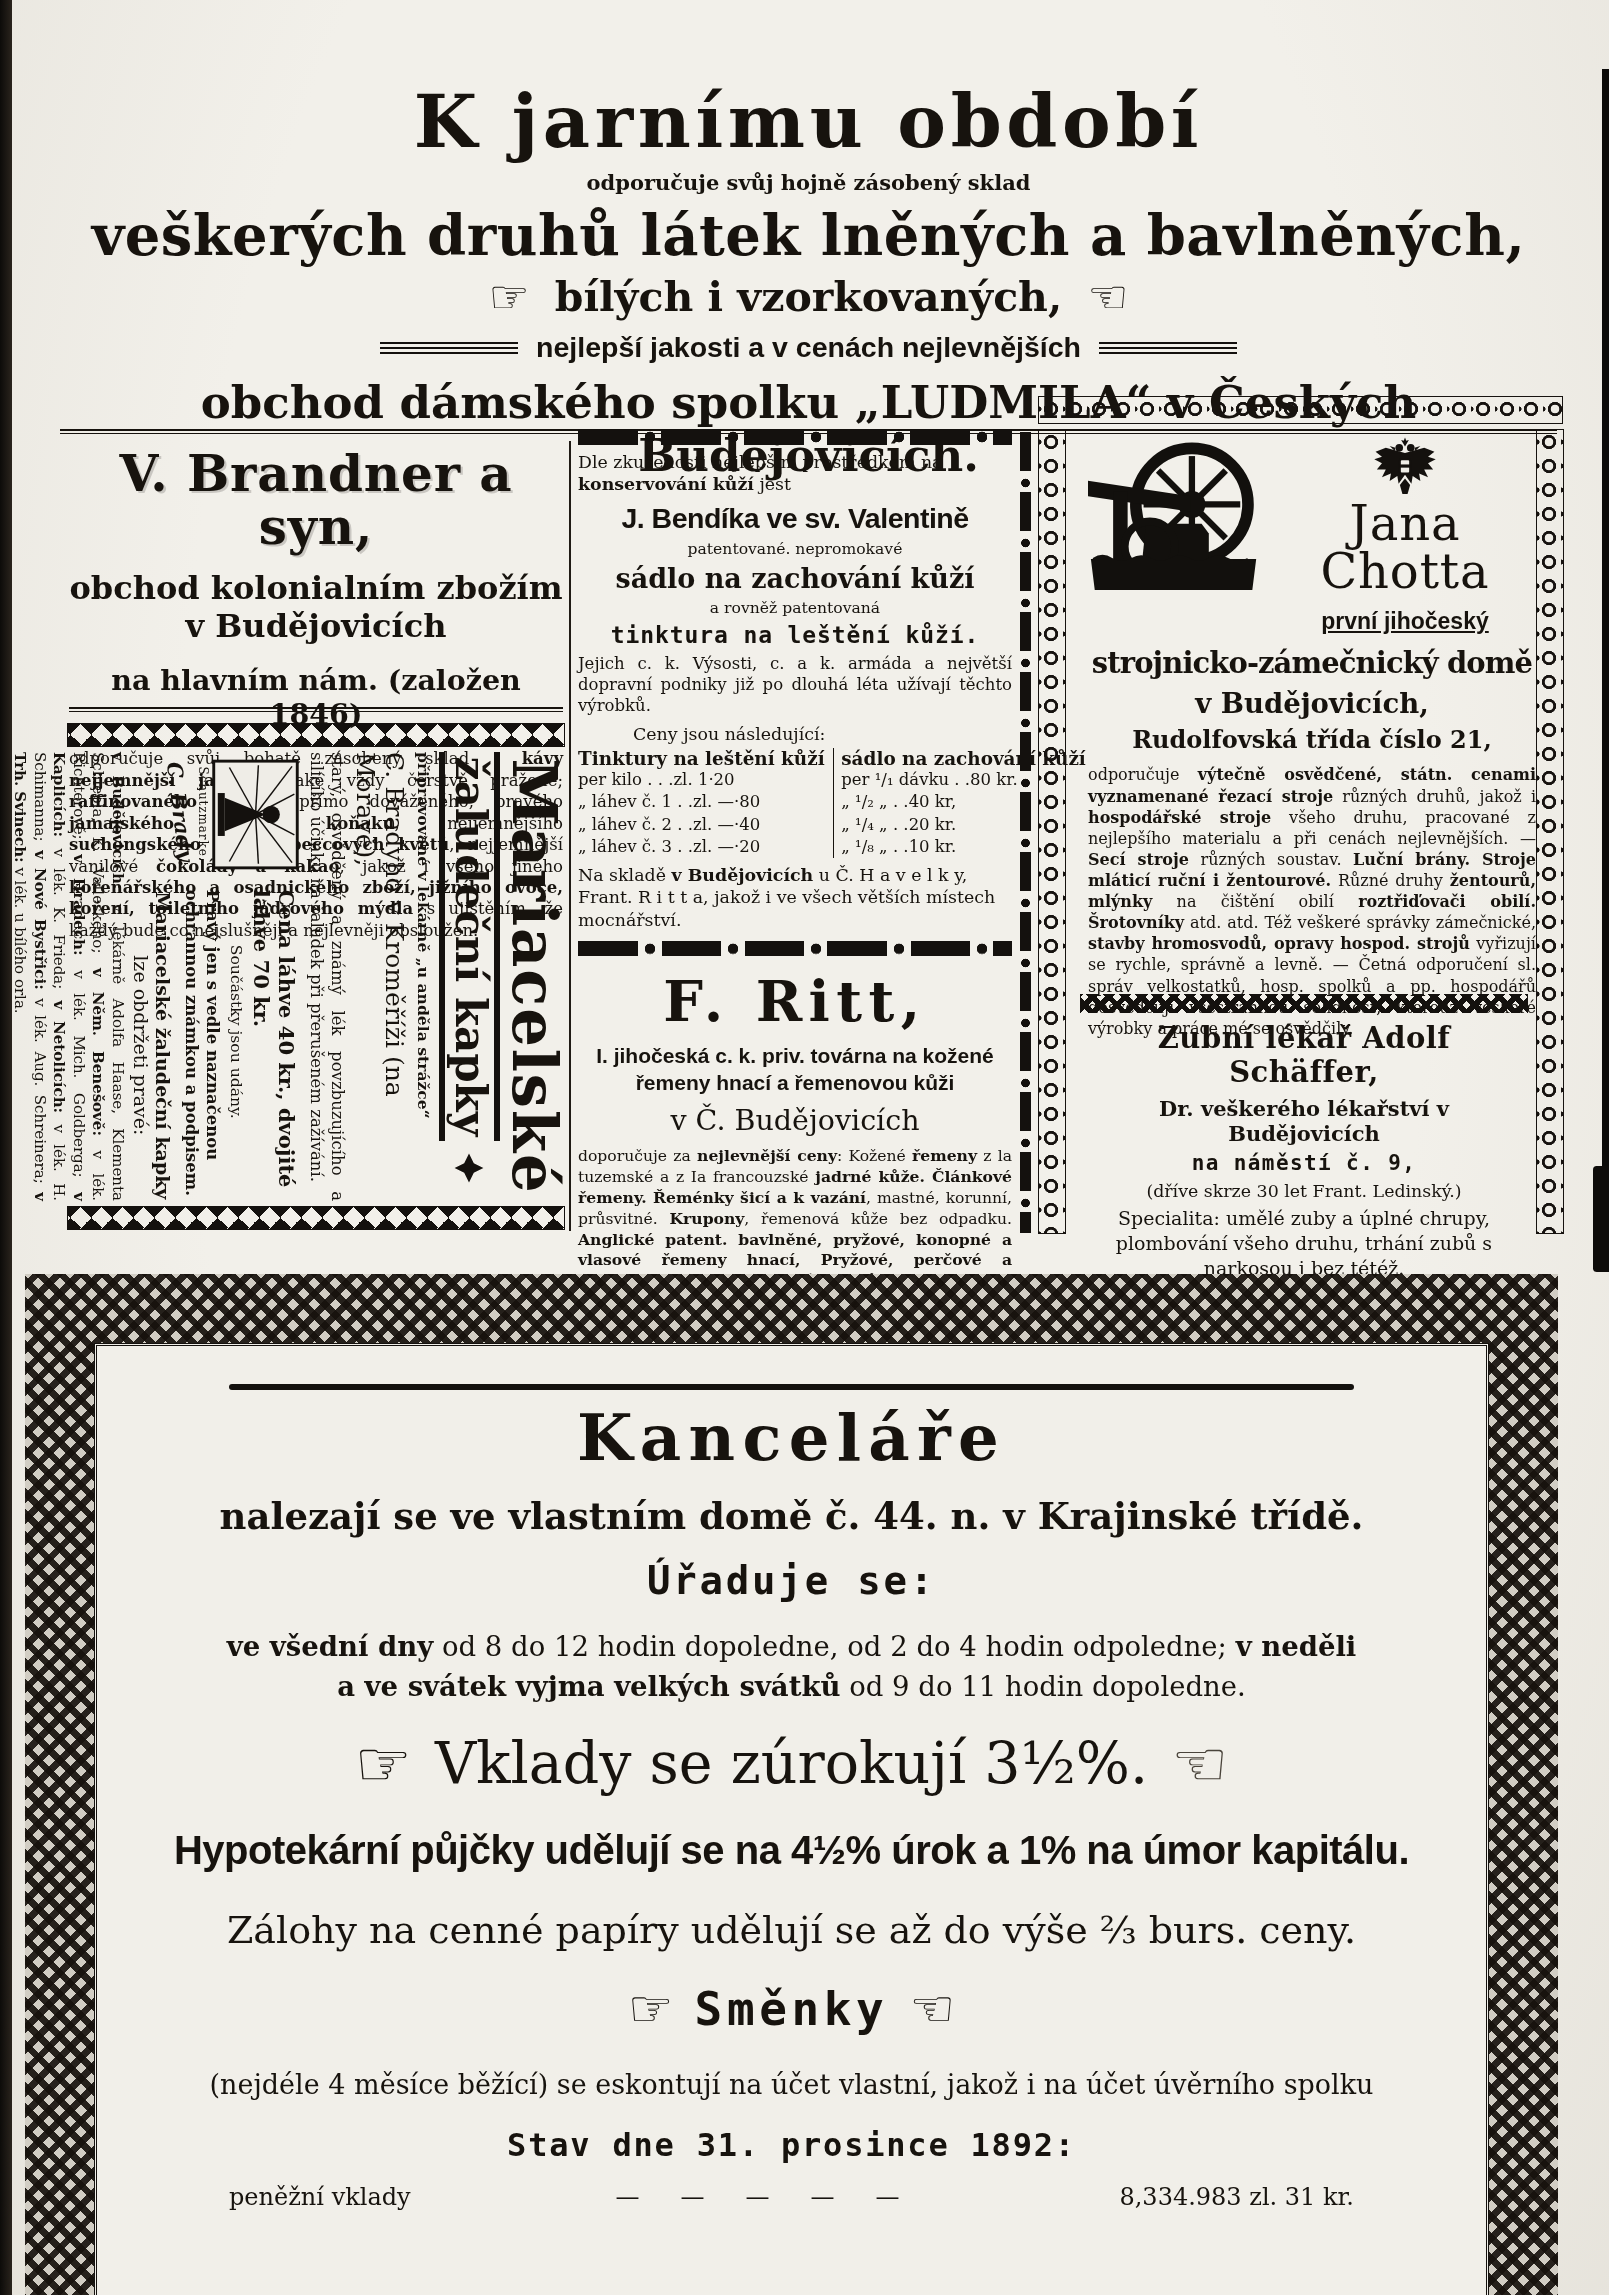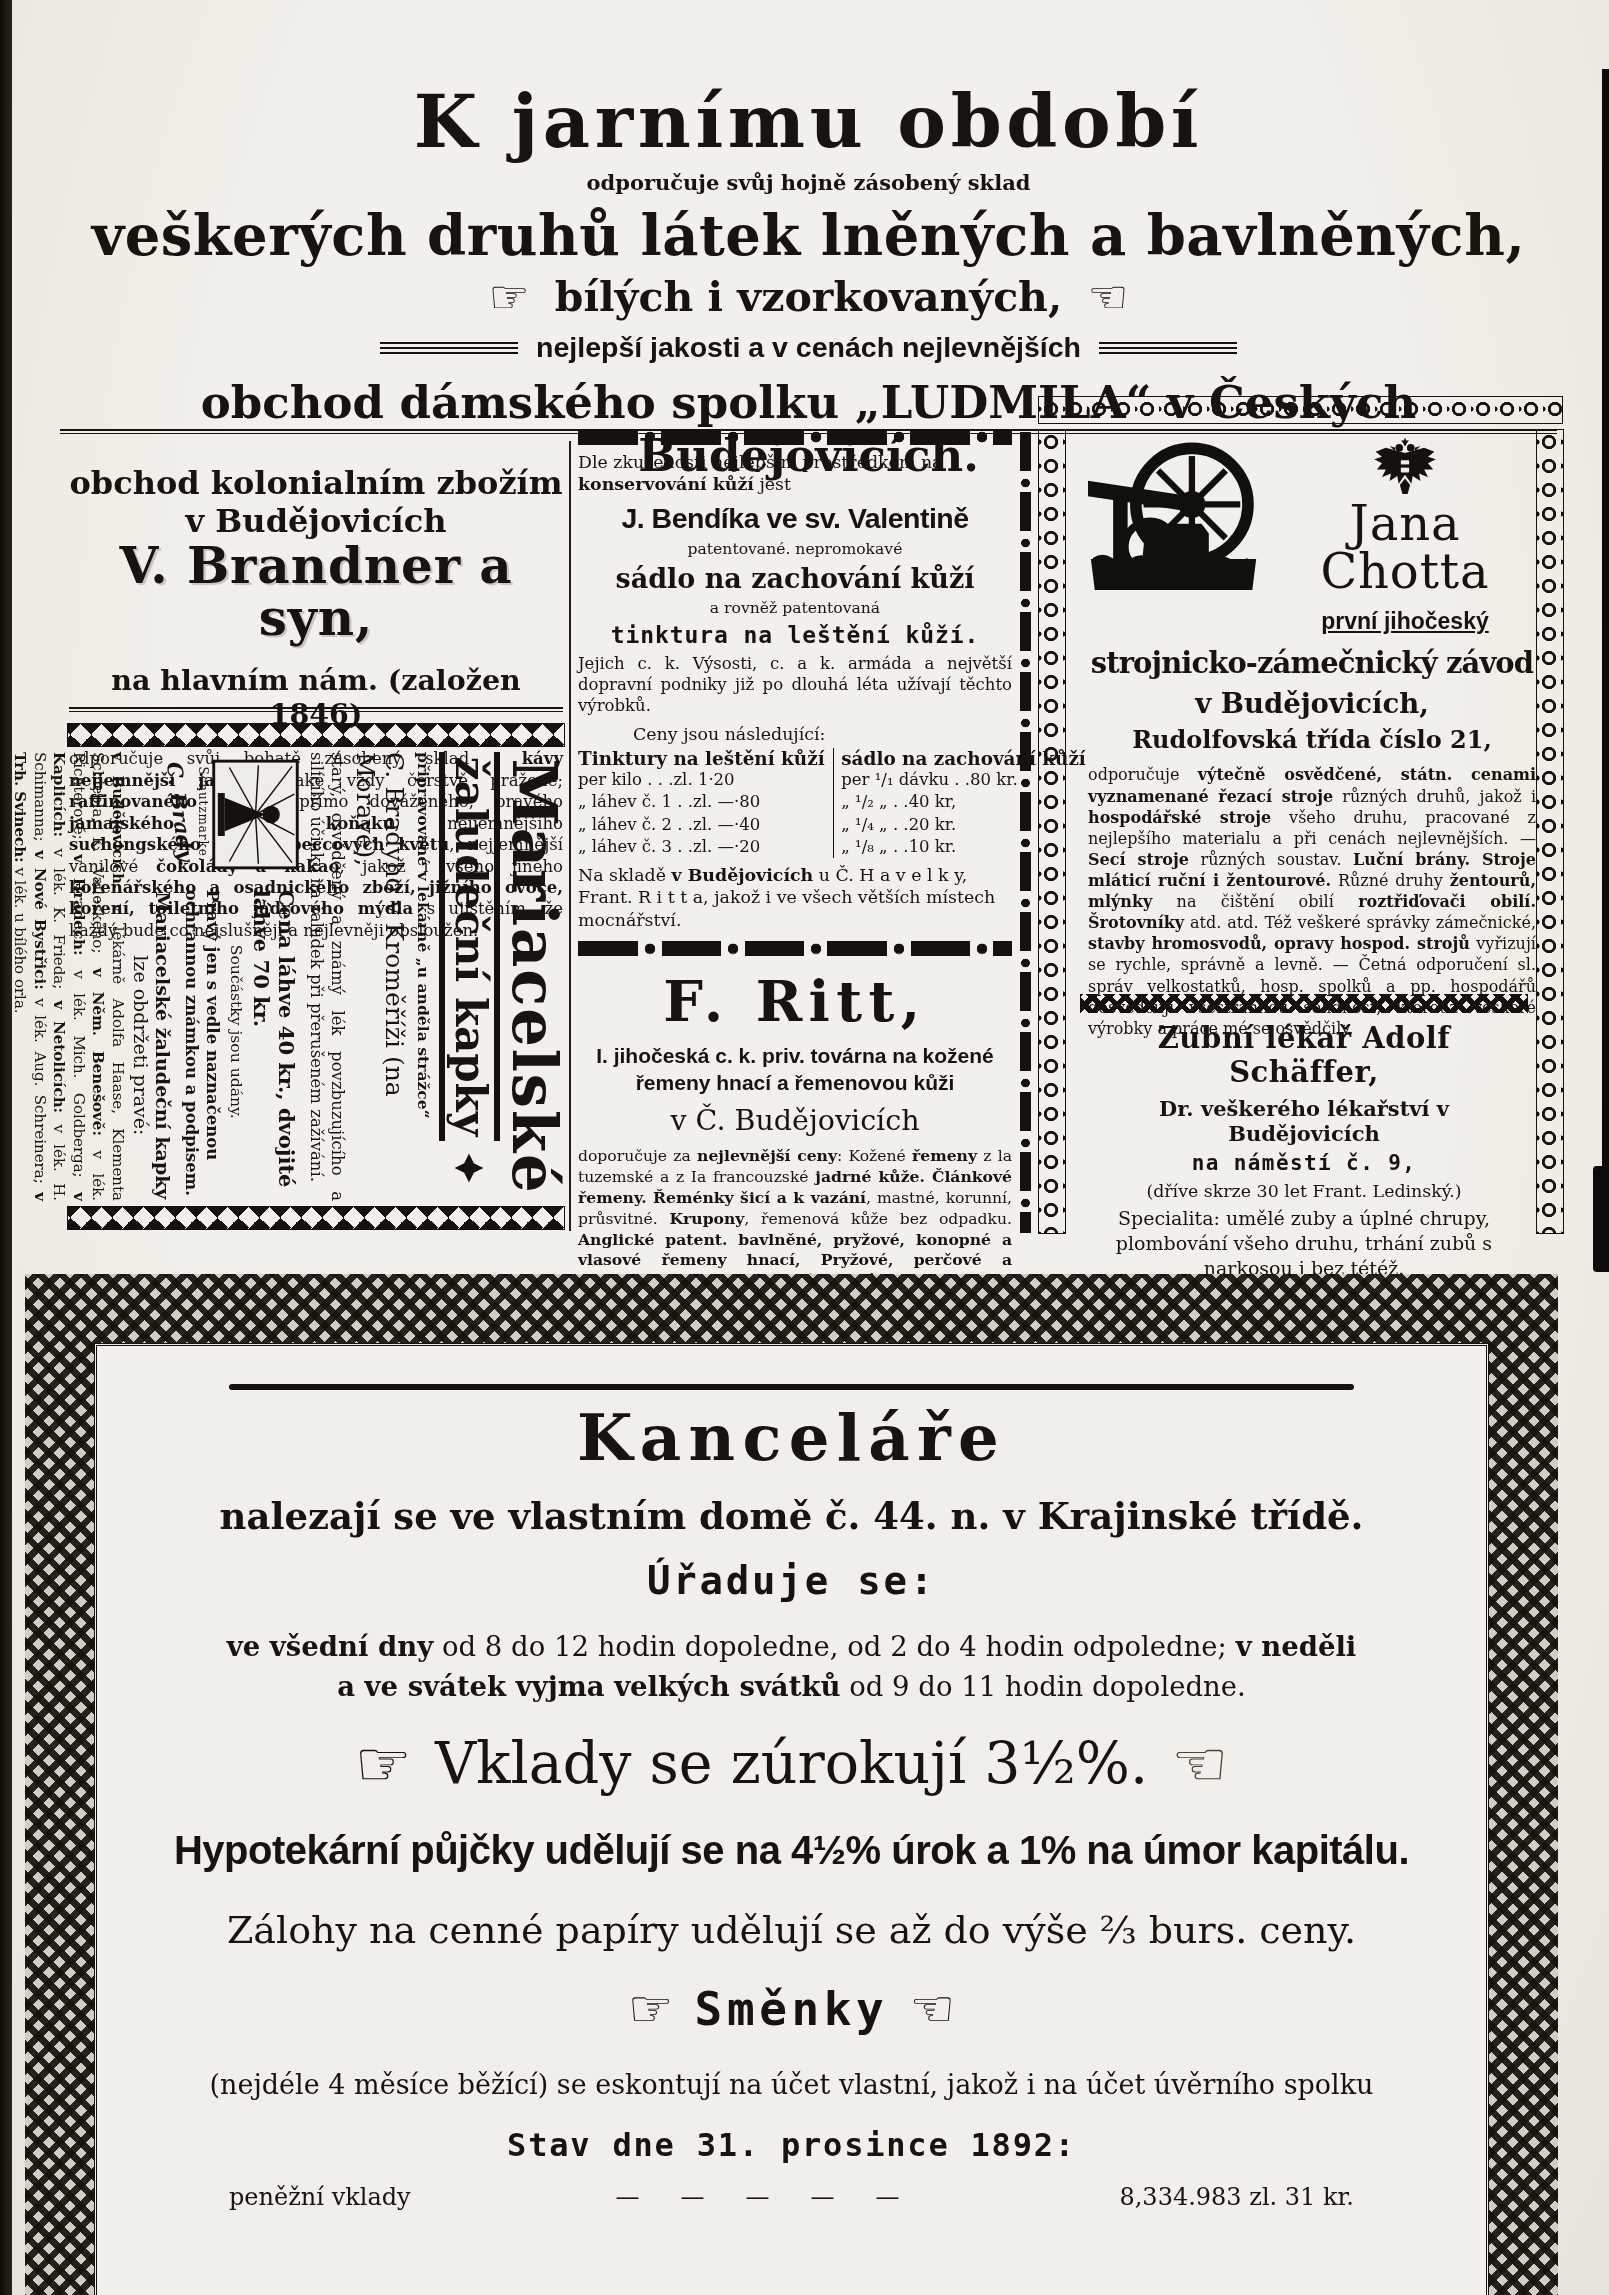--- a/index.html
+++ b/index.html
@@ -150,22 +150,22 @@
       <span class="txt">nejlepší jakosti a v cenách nejlevnějších</span>
       <span class="eqrule"></span>
     </div>
     <div class="hd-line4">obchod dámského spolku „LUDMILA“ v Českých Budějovicích.</div>
   </div>
   <div class="abs thinrule2" style="left:60px;top:429px;width:1497px;"></div>
 
   <div class="abs" style="left:569px;top:441px;width:1.8px;height:790px;background:#201b15;"></div>
 
   <div class="abs" style="left:69px;top:448px;width:494px;">
+    <div class="ctr br-title">V. Brandner a syn,</div>
     <div class="ctr br-sub1">obchod kolonialním zbožím v Budějovicích</div>
-    <div class="ctr br-title">V. Brandner a syn,</div>
     <div class="ctr br-sub2">na hlavním nám. (založen 1846)</div>
     <div class="jst br-body">odporučuje svůj bohatě zásobený sklad : <b>kávy nejjemnější jakosti</b>, také vždy čerstvě pražené; <b>raffinovaného cukru</b>, přímo dováženého, pravého <b>jamajského rumu, koňaku</b>, nejjemnějšího <b>suchongského čaje a peccových květů</b>, nejjemnější vanilové <b>čokolády a kakao</b>, jakož i všeho jiného <b>kořenářského a osadnického zboží, jižního ovoce, koření, toiletního jádrového mýdla</b> s ujištěním, že každý bude co nejslušněji a nejlevněji obsloužen.</div>
   </div>
   <div class="abs thinrule2" style="left:69px;top:707px;width:494px;"></div>
 
   <div class="abs" id="mcell-wrap">
     <div id="mcell">
       <div class="abs checker" style="left:0;top:0;width:22px;height:496px;"></div>
       <div class="abs checker" style="right:0;top:0;width:22px;height:496px;"></div>
       <div class="ctr mc-t1">Mariacelské</div>
@@ -316,21 +316,21 @@
             <path d="M50 24 L80 16 L96 22 L86 30 L98 34 L86 40 L94 50 L80 50 L86 62 L72 56 L74 68 L62 60 L60 72 L50 58 Z"></path>
             <rect x="42" y="34" width="16" height="22" rx="3" fill="#efede7" stroke="#14110e" stroke-width="3"></rect>
             <rect x="42" y="42" width="16" height="5"></rect>
             <path d="M42 74 L50 64 L58 74 L54 88 L46 88 Z"></path>
           </g>
         </svg>
         <div class="ch-name">Jana Chotta</div>
         <div class="ch-tag">první jihočeský</div>
       </div>
     </div>
-    <div class="ctr ch-biz">strojnicko-zámečnický závod</div>
+    <div class="ctr ch-biz">strojnicko-zámečnický domě</div>
     <div class="ctr ch-city">v Budějovicích,</div>
     <div class="ctr ch-addr">Rudolfovská třída číslo 21,</div>
     <div class="jst ch-body">odporučuje <b>výtečně osvědčené, státn. cenami vyznamenané řezací stroje</b> různých druhů, jakož i <b>hospodářské stroje</b> všeho druhu, pracované z nejlepšího materialu a při cenách nejlevnějších. — <b>Secí stroje</b> různých soustav. <b>Luční brány. Stroje mláticí ruční i žentourové.</b> Různé druhy <b>žentourů, mlýnky</b> na čištění obilí <b>roztřiďovači obilí. Šrotovníky</b> atd. atd. Též veškeré správky zámečnické, <b>stavby hromosvodů, opravy hospod. strojů</b> vyřizují se rychle, správně a levně. — Četná odporučení sl. správ velkostatků, hosp. spolků a pp. hospodářů dosvědčují všestrannou solídnost, kterouž veškeré výrobky a práce mé se osvědčily.</div>
   </div>
 
   <div class="abs ctr" style="left:1080px;top:994px;width:448px;">
     <div class="xborder"></div>
     <div class="dt-title">Zubní lékař Adolf Schäffer,</div>
     <div class="dt-sub">Dr. veškerého lékařství v Budějovicích</div>
     <div class="dt-addr mono">na náměstí č. 9,</div>

